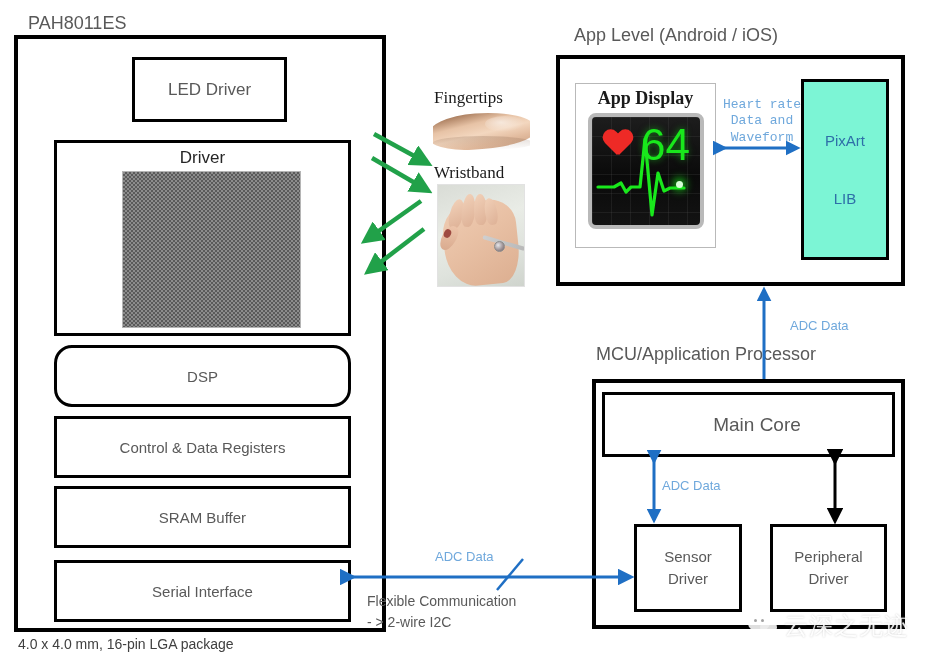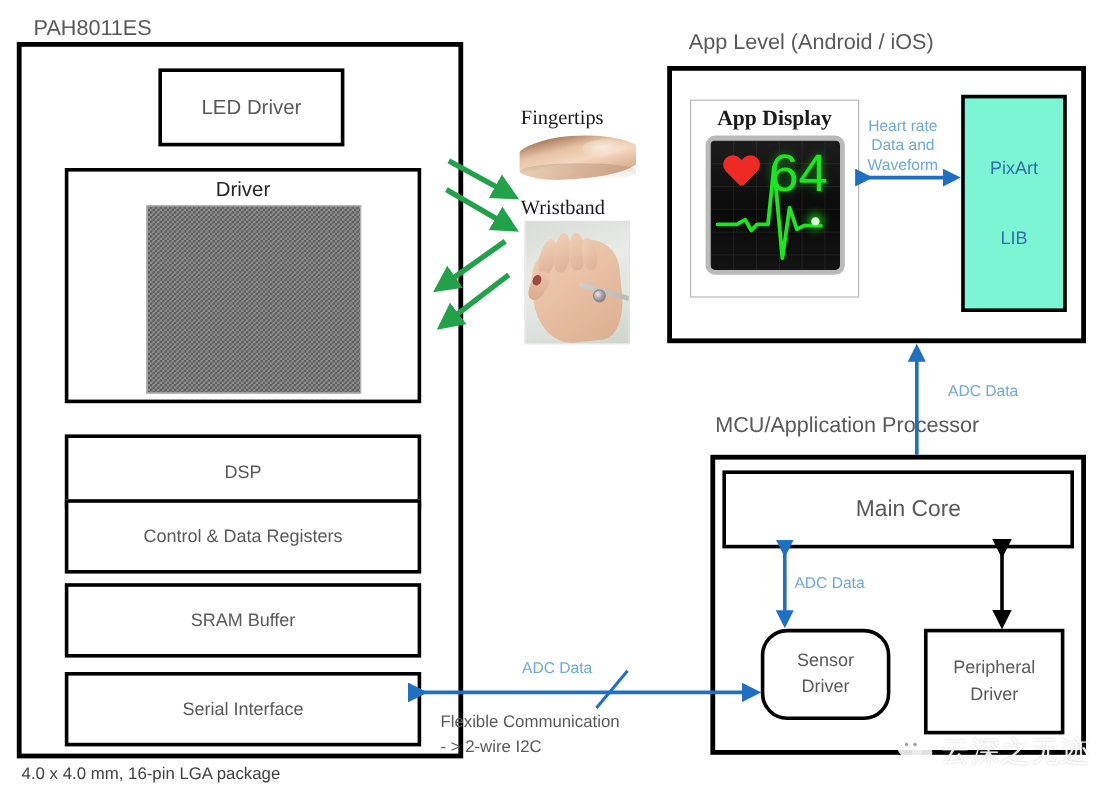--- a/index.html
+++ b/index.html
@@ -55,21 +55,21 @@
     position:absolute;left:122px;top:171px;width:179px;height:157px;
     background-color:#8c8c8c;
     background-image:
       linear-gradient(45deg,#5a5a5a 25%,transparent 25%,transparent 75%,#5a5a5a 75%),
       linear-gradient(45deg,#5a5a5a 25%,transparent 25%,transparent 75%,#5a5a5a 75%);
     background-size:4px 4px;
     background-position:0 0,2px 2px;
     border:1px solid #b5b5b5;
     box-sizing:border-box;
   }
-  #dsp{left:54px;top:362px;width:297px;height:62px;}
+  #dsp{left:54px;top:345px;width:297px;height:62px;border-radius:18px;}
   #ctrl{left:54px;top:416px;width:297px;height:62px;}
   #sram{left:54px;top:486px;width:297px;height:62px;}
   #serial{left:54px;top:560px;width:297px;height:62px;}
   #pkg-note{left:18px;top:637px;font-size:14px;color:#404040;}
 
   
   .sensetitle{
     position:absolute;
     font-family:"Liberation Serif", serif;
     font-size:17px;color:#1a1a1a;
@@ -199,27 +199,27 @@
     border:3px solid #000000;background:#7cf5d5;box-sizing:border-box;
     display:flex;flex-direction:column;align-items:center;justify-content:space-around;
     padding:30px 0;
   }
   #pixart-box span{color:#2e6fa8;font-size:15px;}
 
   .bluelbl{
     position:absolute;color:#6fa8dc;font-size:13px;line-height:1.25;
     white-space:nowrap;
   }
-  #hr-flow-label{left:723px;top:97px;text-align:center;}
+  #hr-flow-label{left:723px;top:97px;text-align:center;font-family:Liberation Mono, monospace;}
 
   
   #mcu-title{left:596px;top:345px;font-size:18px;}
   #mcu-box{left:592px;top:379px;width:313px;height:250px;}
   #main-core{left:602px;top:392px;width:293px;height:65px;font-size:19px;padding-left:17px;}
-  #sensor-driver{left:634px;top:524px;width:108px;height:76px;border-radius:22px;}
+  #sensor-driver{left:634px;top:524px;width:108px;height:88px;}
   #periph-driver{left:770px;top:524px;width:117px;height:88px;}
   .drv-txt{display:flex;flex-direction:column;line-height:1.45;}
 
   #adc-mcu-label{left:662px;top:478px;}
   #adc-up-label{left:790px;top:318px;}
   #adc-bus-label{left:435px;top:549px;}
   #flex-comm-label{
     position:absolute;left:367px;top:591px;color:#595959;font-size:14px;
     line-height:1.5;
   }

